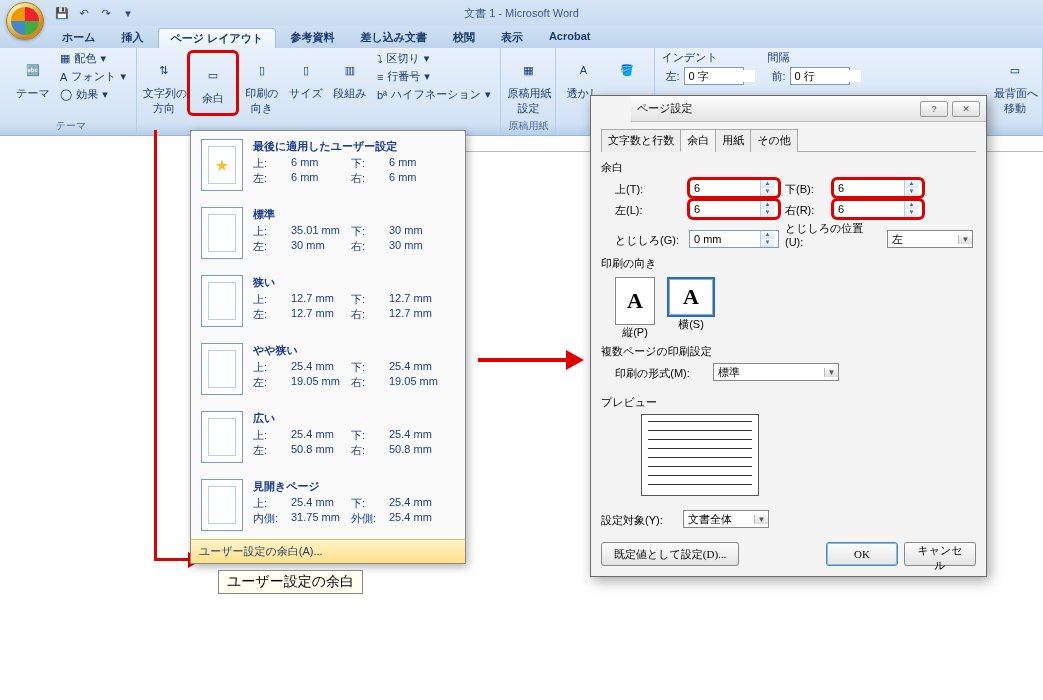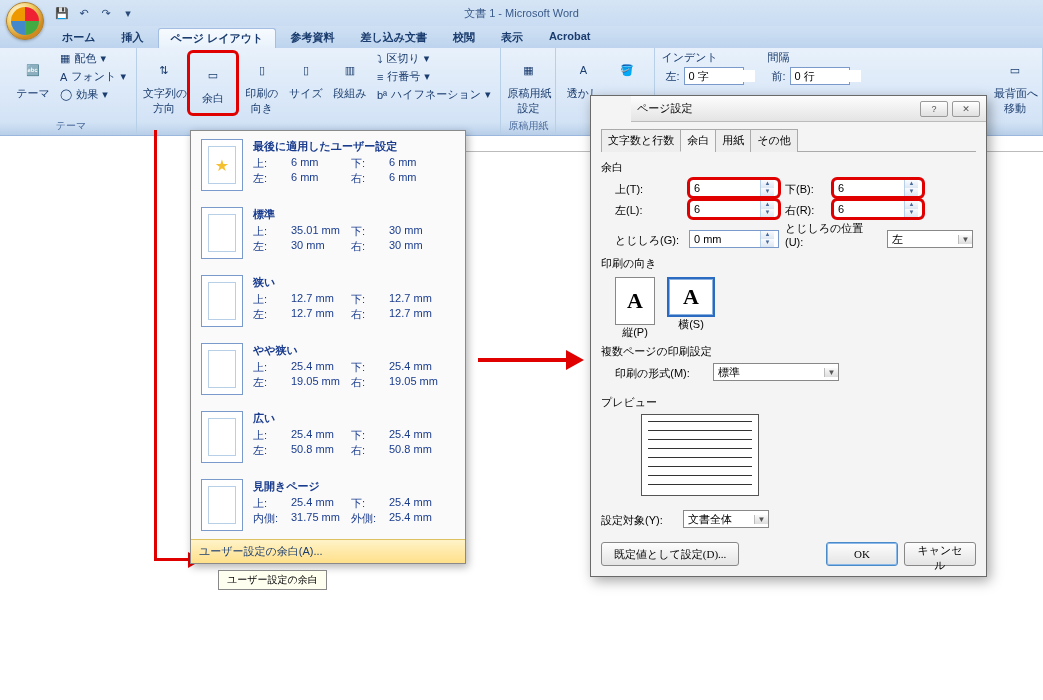--- a/index.html
+++ b/index.html
@@ -38,21 +38,21 @@
 .gicon::before{content:"";position:absolute;inset:6px;border:1px solid #b8cfe8;}
 .gicon.spread{width:42px;}
 .gicon.star::after{content:"★";color:#f5c030;position:absolute;left:50%;top:50%;transform:translate(-50%,-50%);font-size:16px;}
 .gtext{flex:1;color:#1a3c8e;}
 .gtitle{font-weight:bold;margin-bottom:2px;}
 .grow{display:flex;}
 .grow span{display:inline-block;}
 .glabel{width:38px;}
 .gval{width:60px;}
 .gfooter{background:linear-gradient(#fff3c8,#ffe08a);border-top:1px solid #ddc060;padding:4px 8px;color:#1a3c6e;}
-.gtooltip{position:absolute;left:218px;top:570px;background:#fffff0;border:1px solid #888;padding:2px 8px;font-size:10px;z-index:25;}
+.gtooltip{position:absolute;left:218px;top:570px;background:#fffff0;border:1px solid #888;padding:2px 8px;font-size:14px;z-index:25;}
 
 
 .red-line-v{position:absolute;left:154px;top:130px;width:3px;height:430px;background:#e00000;}
 .red-line-h{position:absolute;left:154px;top:558px;width:40px;height:3px;background:#e00000;}
 .red-arrow1{position:absolute;left:188px;top:552px;width:0;height:0;border-left:14px solid #e00000;border-top:8px solid transparent;border-bottom:8px solid transparent;}
 .big-arrow{position:absolute;left:478px;top:358px;width:90px;height:4px;background:#e00000;}
 .big-arrow::after{content:"";position:absolute;right:-16px;top:-8px;border-left:18px solid #e00000;border-top:10px solid transparent;border-bottom:10px solid transparent;}
 
 
 .dialog{position:absolute;left:590px;top:95px;width:397px;background:#f4f4f4;border:1px solid #6a6a6a;box-shadow:3px 4px 12px rgba(0,0,0,.35);z-index:30;}

